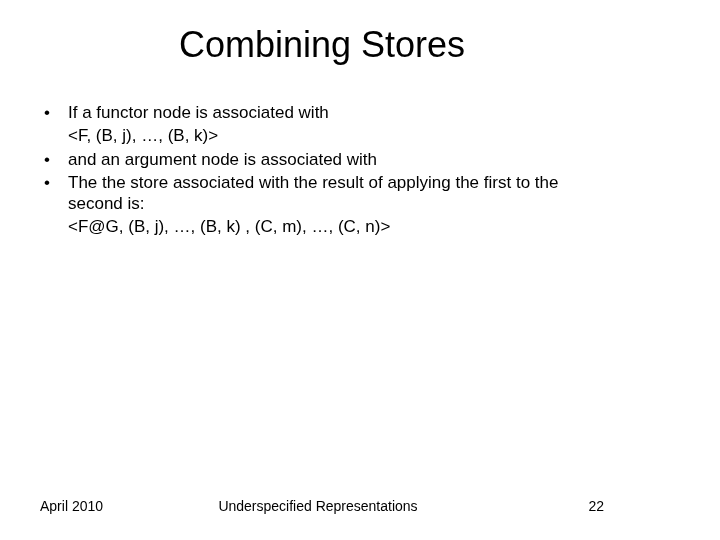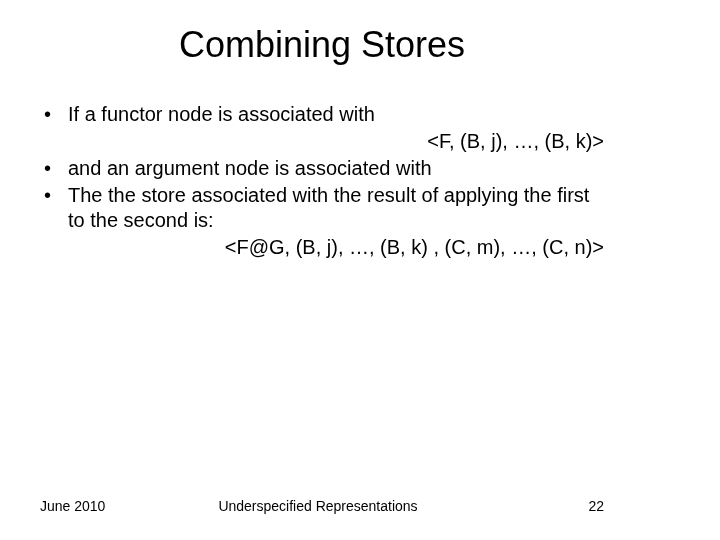--- a/index.html
+++ b/index.html
@@ -1,23 +1,23 @@
 <!DOCTYPE html>
 <html><head>
 <meta charset="utf-8">
 <style>
   * { margin: 0; padding: 0; box-sizing: border-box; }
   html, body { width: 720px; height: 540px; background: #fff; font-family: Arial, Helvetica, sans-serif; color: #000; }
   .slide { width: 644px; height: 540px; position: relative; padding: 20px 40px 0 40px; }
   .title { font-size: 36px; text-align: center; margin-top: 4px; margin-bottom: 36px; font-weight: 400; }
-  .body { font-size: 20px; line-height: 1.25; }
+  .body { font-size: 17px; line-height: 1.25; }
   ul { list-style: none; padding-left: 0; }
   li.bullet { position: relative; padding-left: 28px; margin-bottom: 2px; }
   li.bullet::before { content: "•"; position: absolute; left: 4px; top: 0; }
-  .sub { padding-left: 28px; margin-bottom: 2px; text-align: right; }
+  .sub { padding-left: 28px; margin-bottom: 2px; }
   .footer { position: absolute; bottom: 26px; left: 40px; right: 40px; font-size: 14px; display: flex; justify-content: space-between; align-items: baseline; }
   .footer-center { position: absolute; left: 0; right: 8px; text-align: center; }
   .footer-left, .footer-right { position: relative; z-index: 1; }
 </style>
 </head>
 <body>
 
 <div class="slide">
   <h1 class="title">Combining Stores</h1>
 
@@ -28,17 +28,17 @@
 
       <li class="bullet"><span>and an argument node is associated with</span></li>
 
       <li class="bullet"><span>The the store associated with the result of applying the first to the second is:</span></li>
       <div class="sub">&lt;F@G, (B, j), …, (B, k) , (C, m), …, (C, n)&gt;</div>
 
     </ul>
   </div>
 
   <div class="footer">
-    <span class="footer-left">June 2010</span>
+    <span class="footer-left">April 2010</span>
     <span class="footer-center">Underspecified Representations</span>
     <span class="footer-right">22</span>
   </div>
 </div>
 
 </body></html>

